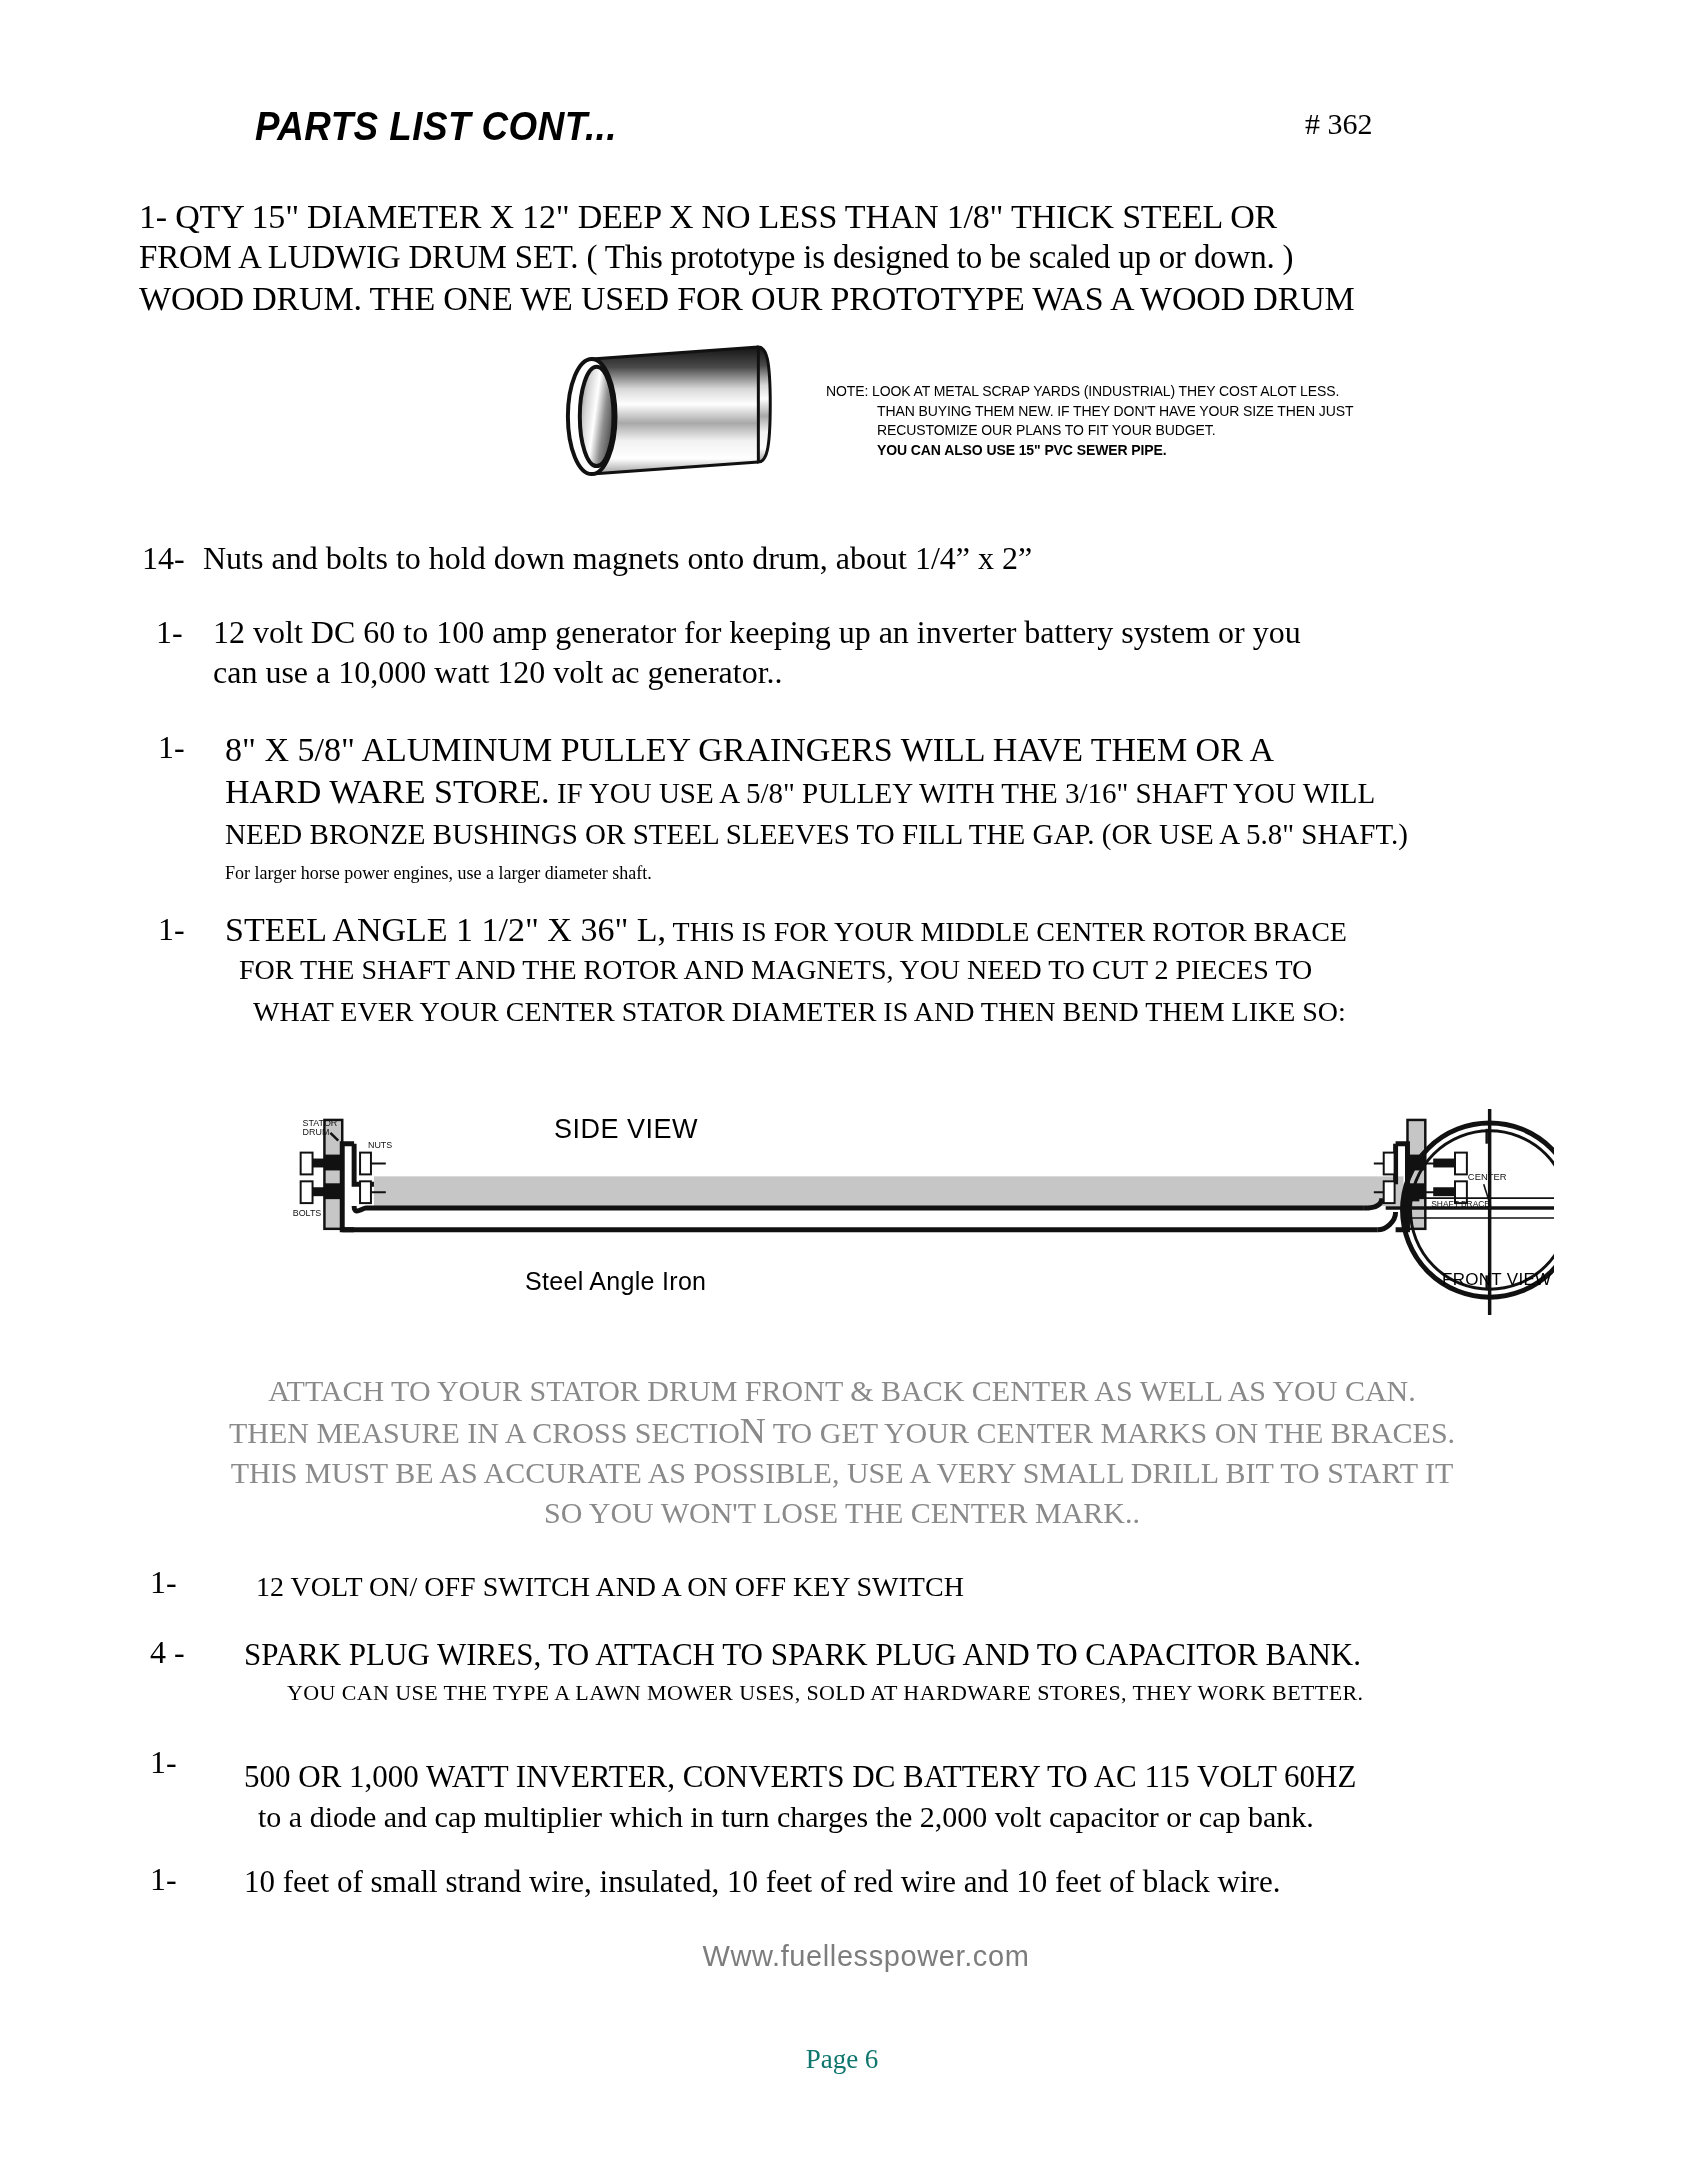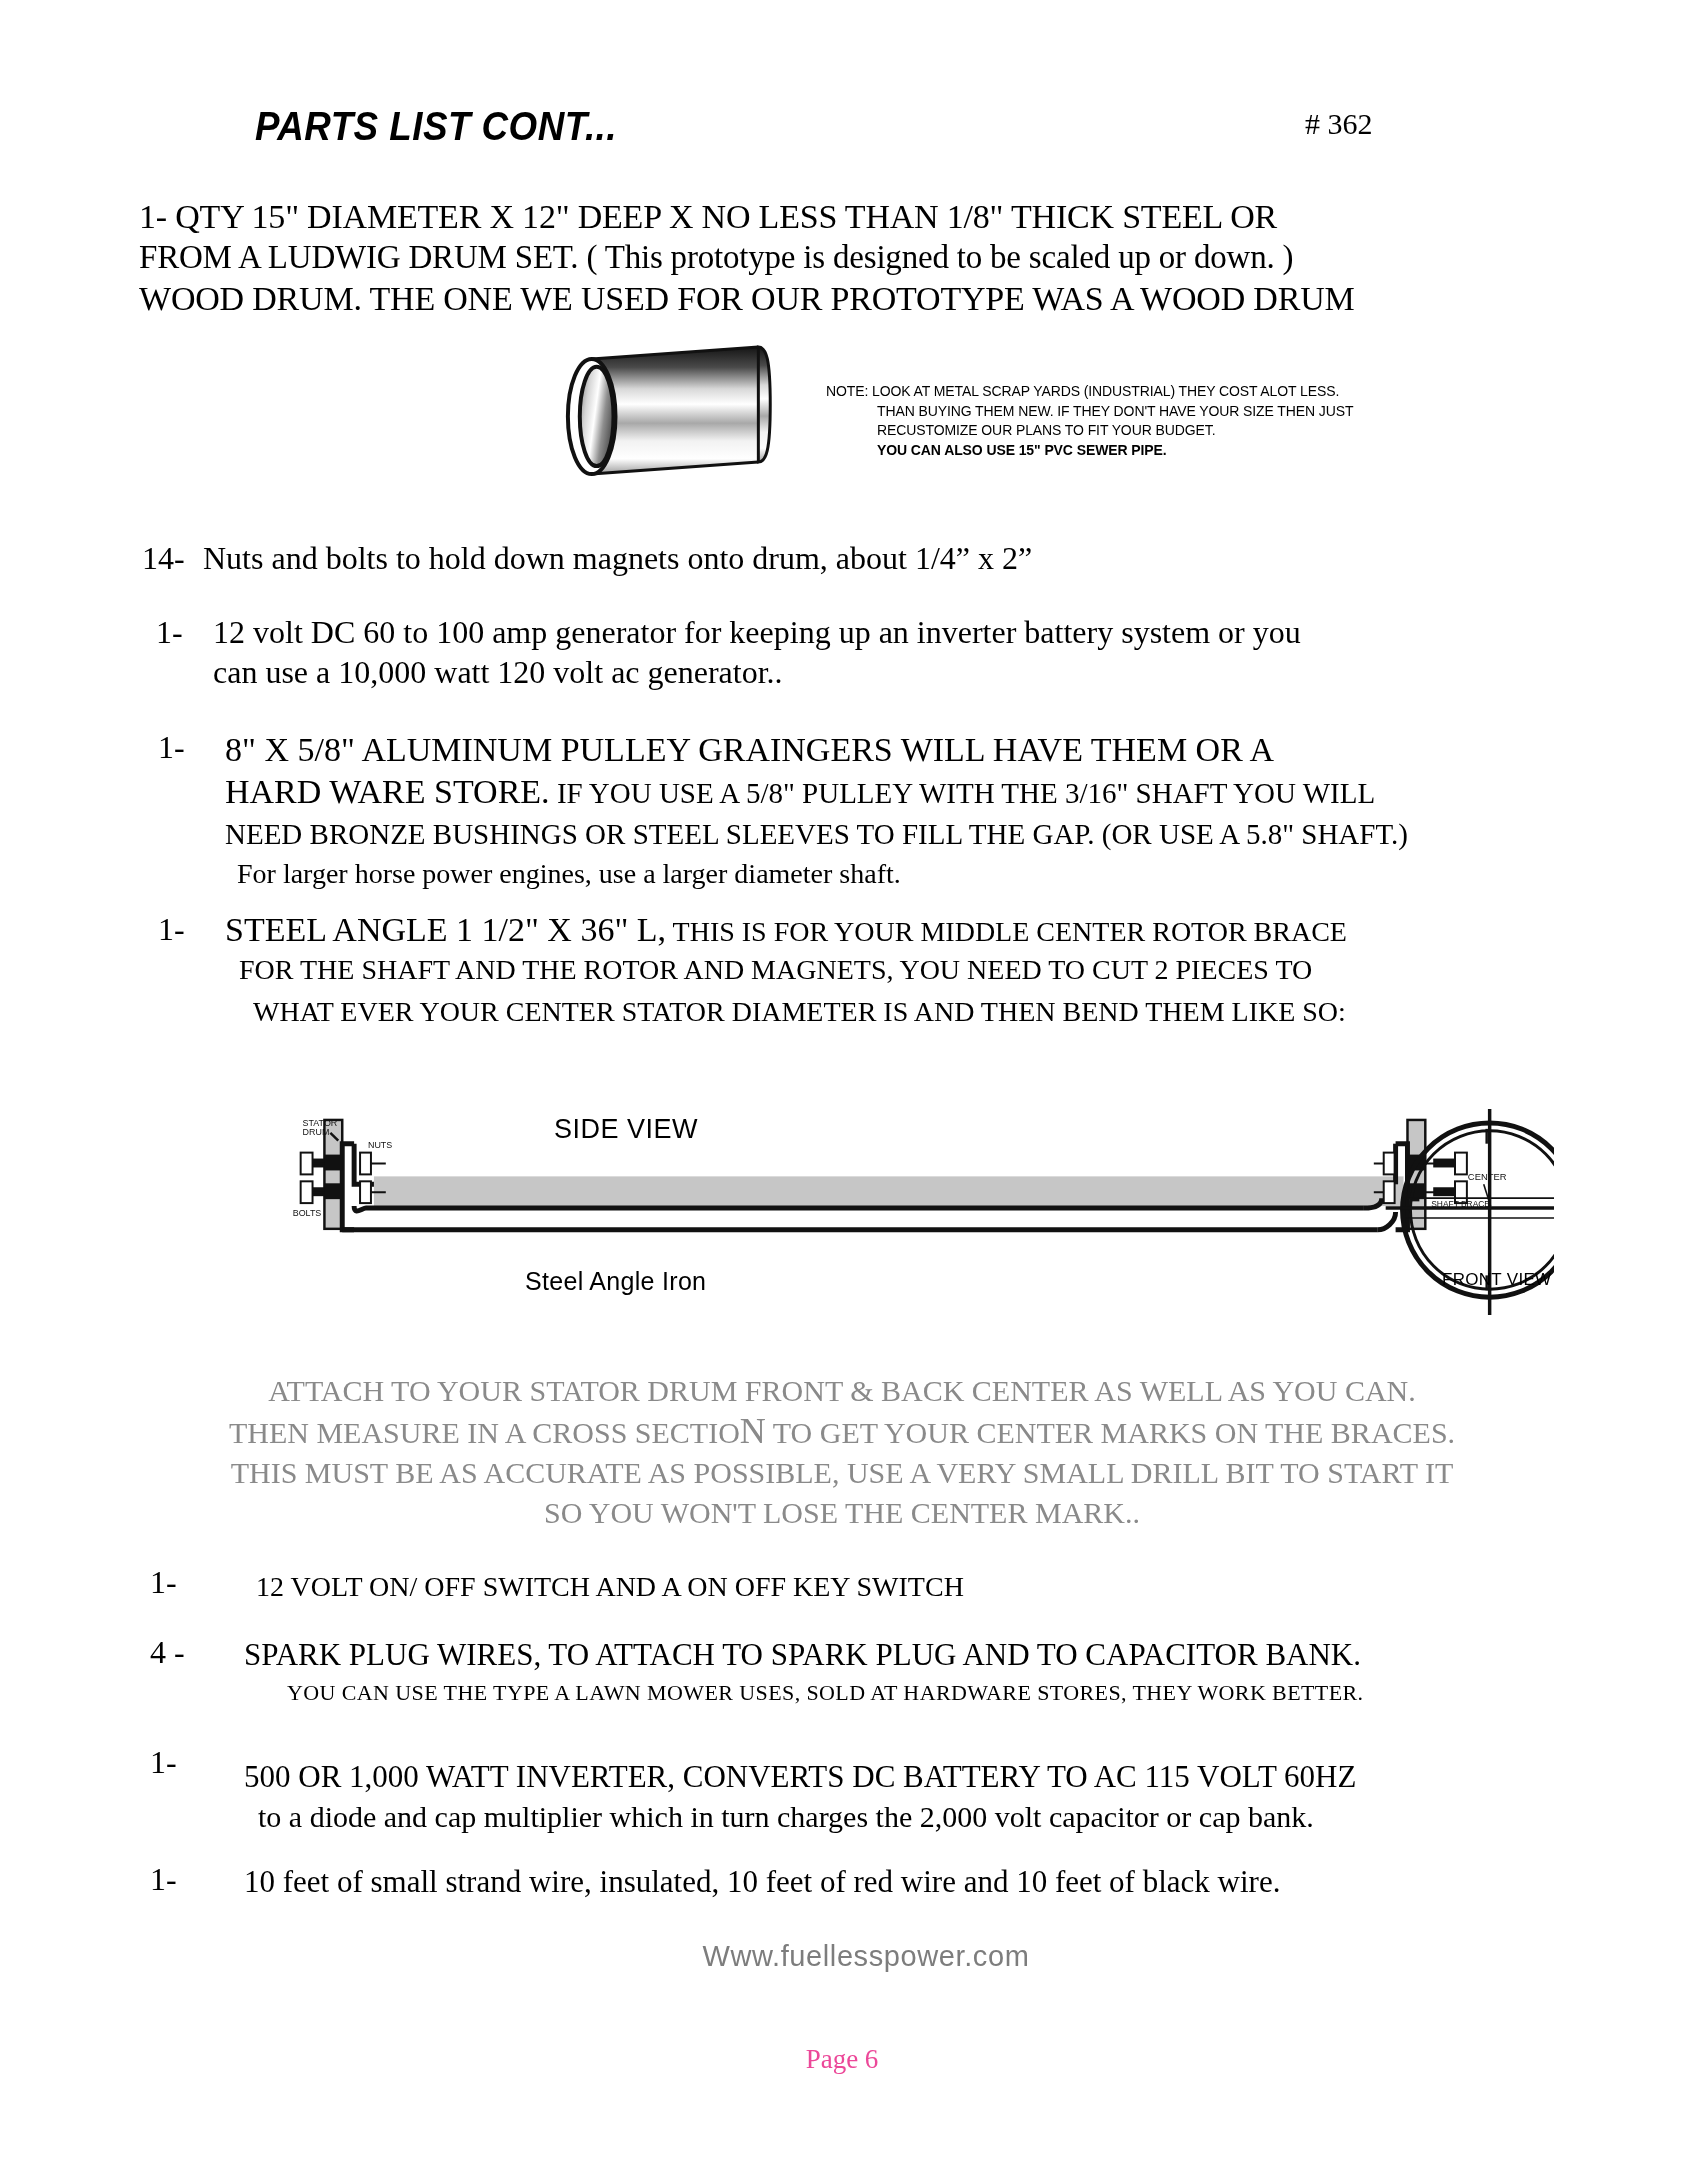--- a/index.html
+++ b/index.html
@@ -98,21 +98,21 @@
   
   .it-gen { left: 156px; top: 612px; font-size: 32px; line-height: 40px; }
   .it-gen .body { left: 57px; top: 0; }
 
   
   .it-pulley { left: 158px; top: 729px; }
   .it-pulley .num { font-size: 32px; }
   .it-pulley .body { left: 67px; top: 0; }
   .l-big  { font-size: 34px; line-height: 42px; }
   .l-med  { font-size: 29px; line-height: 41px; }
-  .l-sm   { font-size: 28px; line-height: 37px; margin-left: 12px; }
+  .l-sm   { font-size: 18px; line-height: 37px; }
 
   
   .it-angle { left: 158px; top: 911px; }
   .it-angle .num { font-size: 32px; }
   .it-angle .body { left: 67px; top: 0; }
   .ang-big { font-size: 34px; }
   .ang-med { font-size: 28px; }
 
   
   .it-switch  { left: 150px; top: 1564px; }
@@ -163,21 +163,21 @@
     letter-spacing: 0.6px;
     margin-left: 24px;
   }
   .pagenum {
     position: absolute;
     left: 0;
     top: 2044px;
     width: 1684px;
     text-align: center;
     font-size: 27px;
-    color: #ec4899;
+    color: #0f766e;
   }
 
   
   .diagram {
     position: absolute;
     left: 267px;
     top: 1089px;
     width: 1287px;
     height: 248px;
   }

